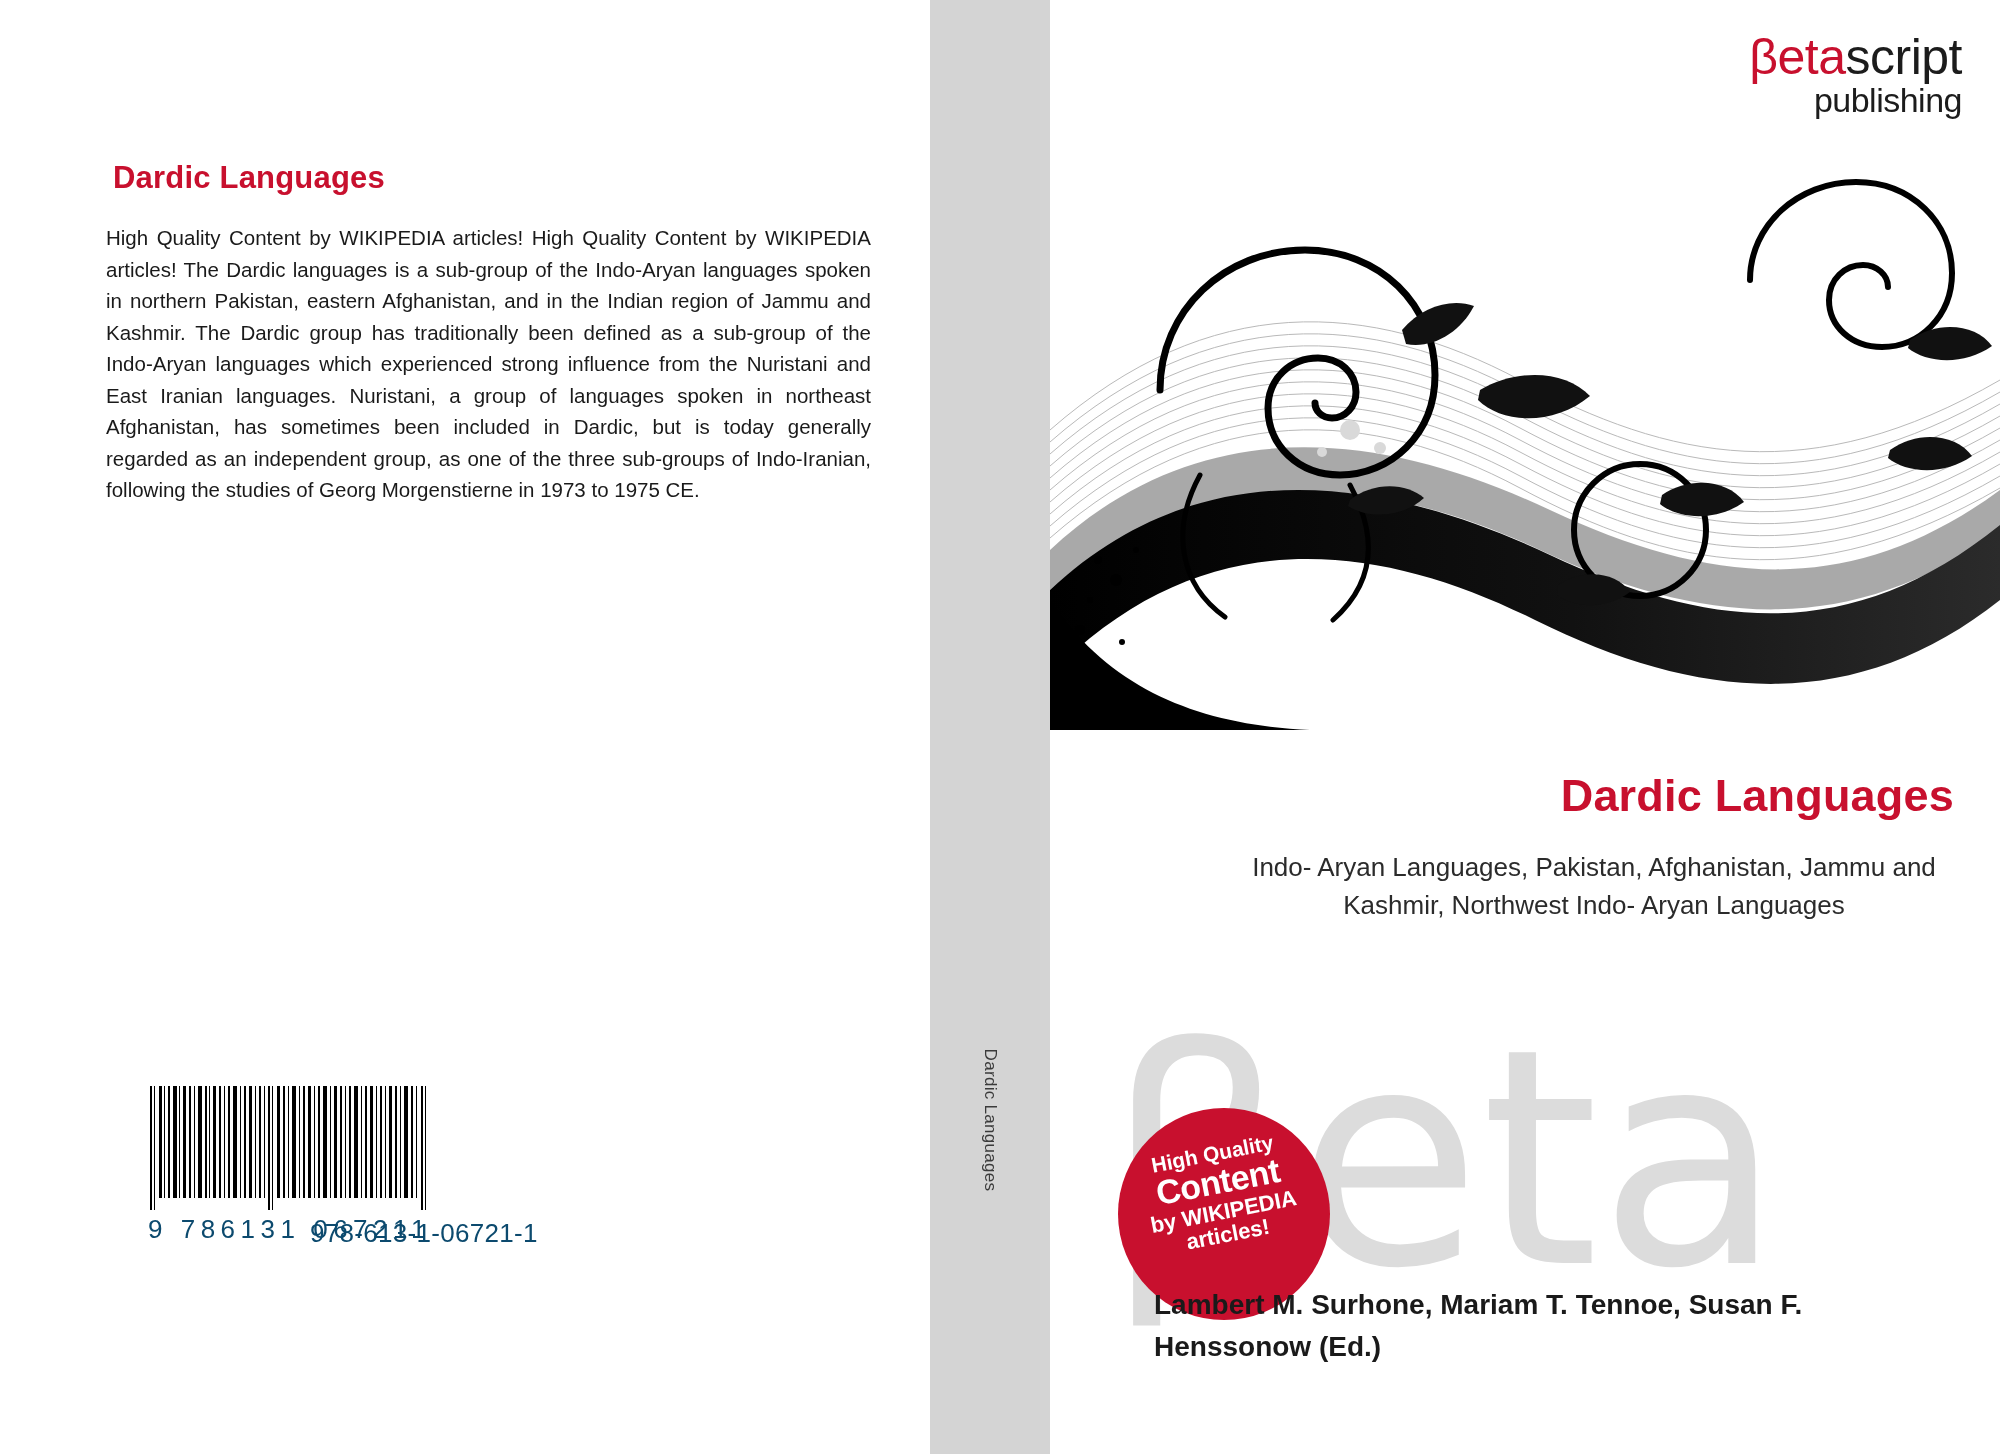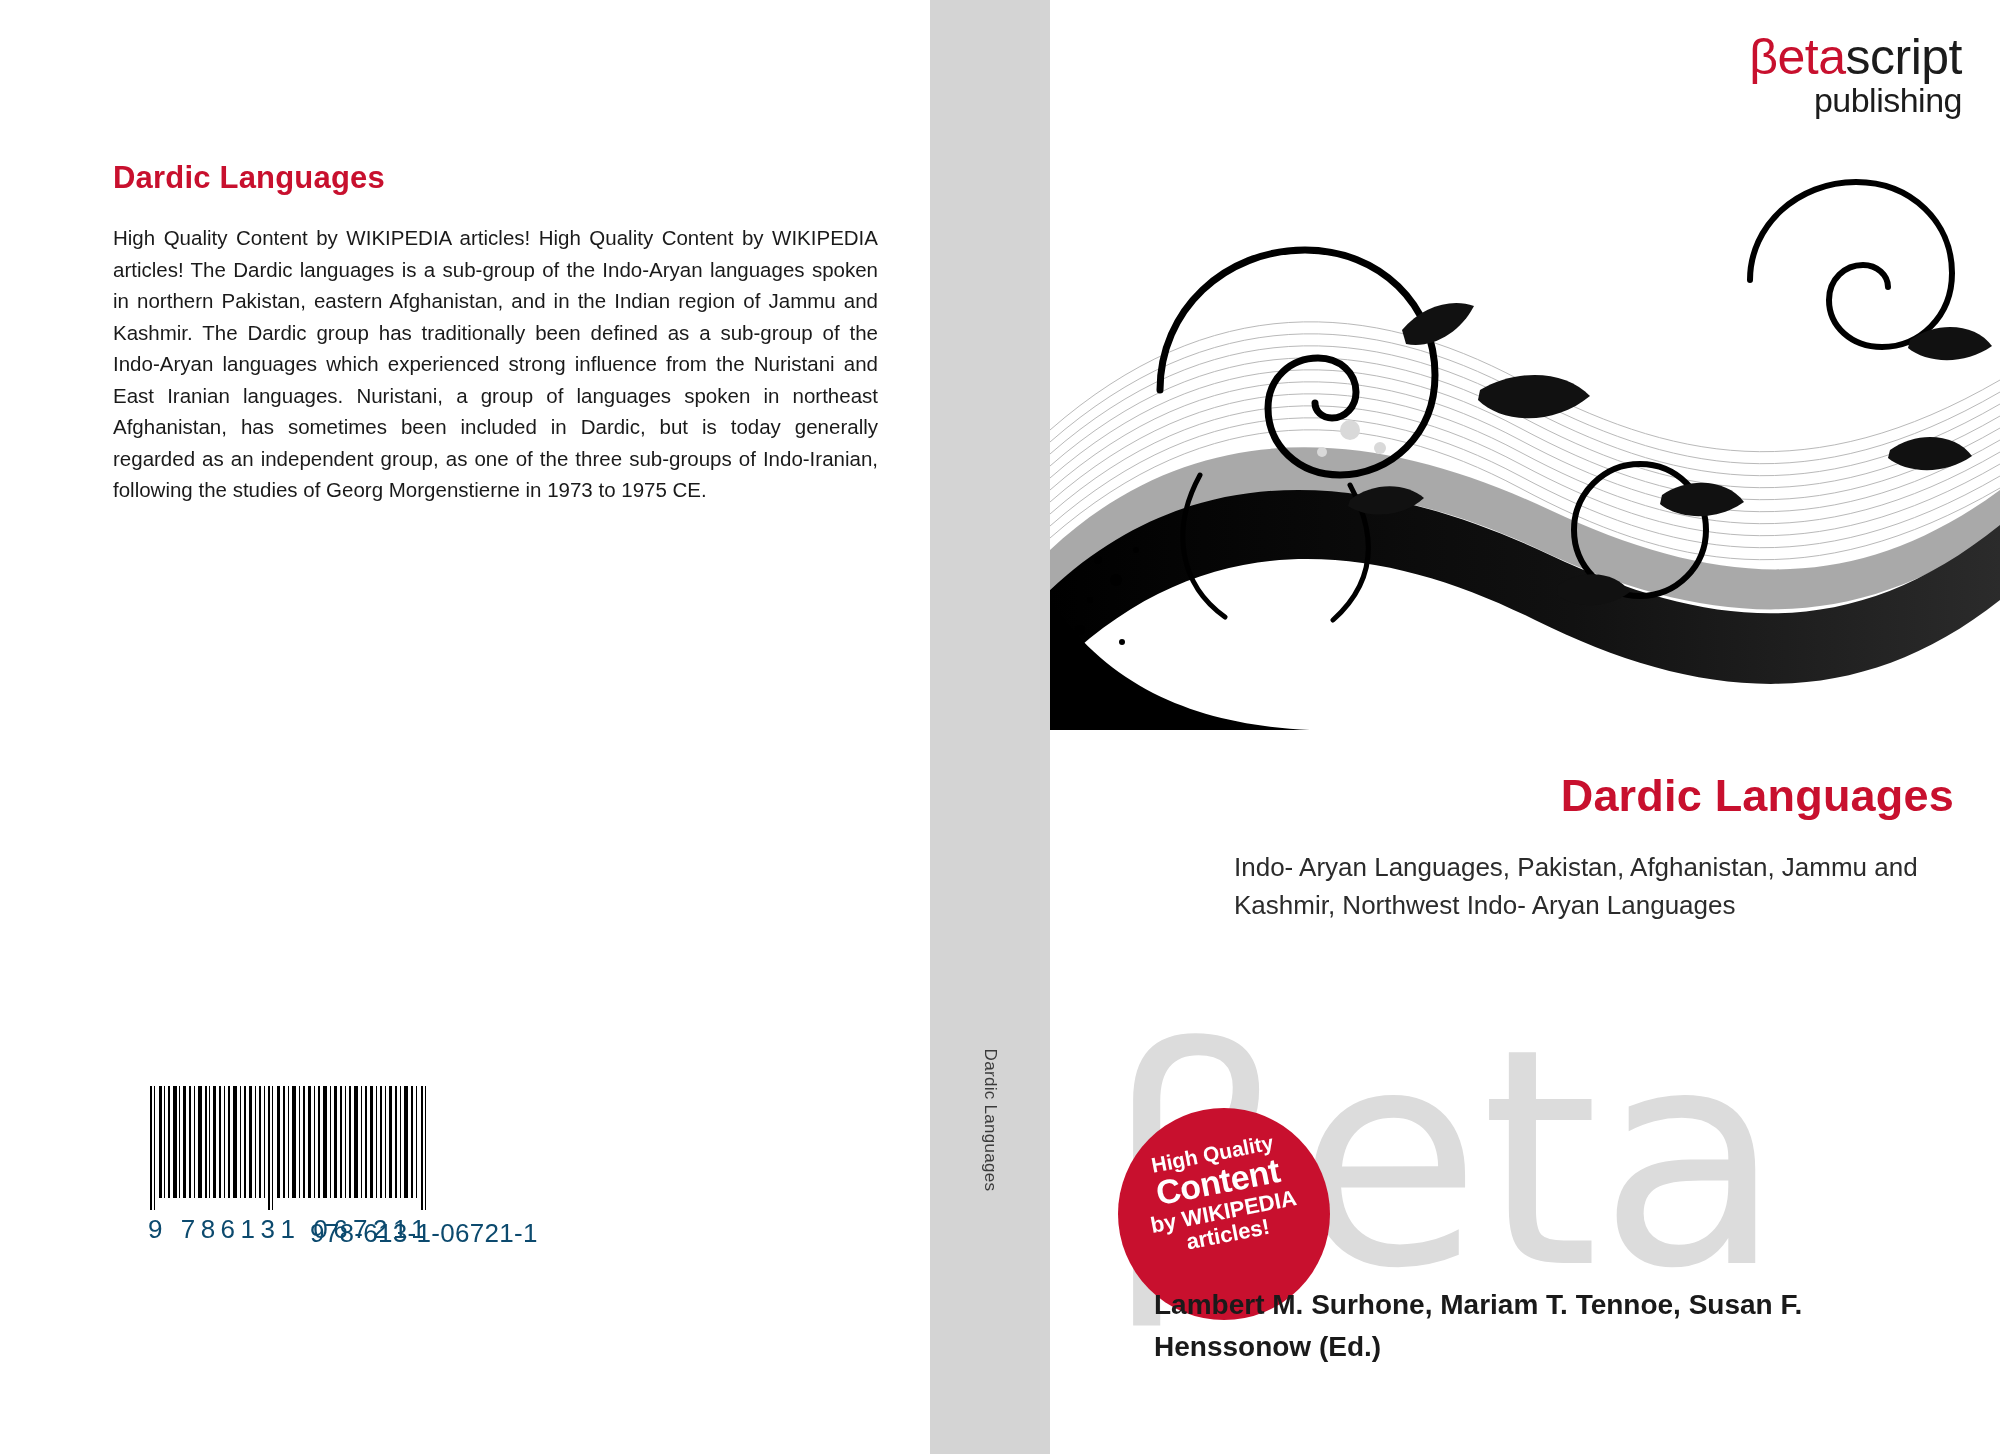--- a/index.html
+++ b/index.html
@@ -38,21 +38,21 @@
     top: 160px;
     width: 760px;
     font-size: 31px;
     font-weight: bold;
     color: #c8102e;
     letter-spacing: 0.2px;
   }
 
   #back-blurb {
     position: absolute;
-    left: 113px;
+    left: 106px;
     top: 222px;
     width: 765px;
     font-size: 20.5px;
     line-height: 31.5px;
     color: #1a1a1a;
     text-align: justify;
   }
 
   
   #barcode-block {
@@ -165,21 +165,21 @@
     font-size: 45px;
     font-weight: bold;
     color: #c8102e;
     letter-spacing: 0.2px;
   }
   #front-subtitle {
     position: absolute;
     right: 46px;
     top: 848px;
     width: 720px;
-    text-align: left;
+    text-align: center;
     font-size: 26px;
     line-height: 38px;
     color: #2b2b2b;
   }
 
   #authors {
     position: absolute;
     right: 46px;
     bottom: 86px;
     width: 800px;

